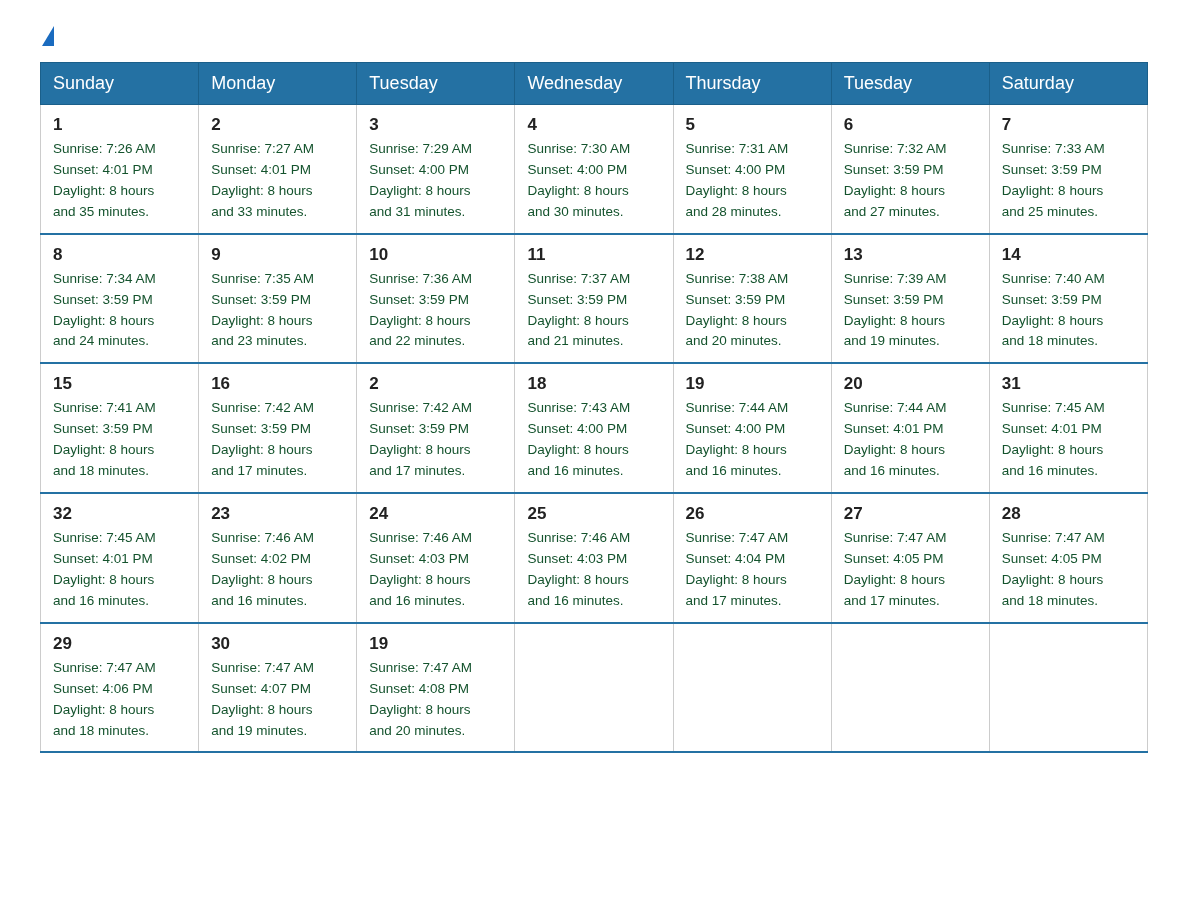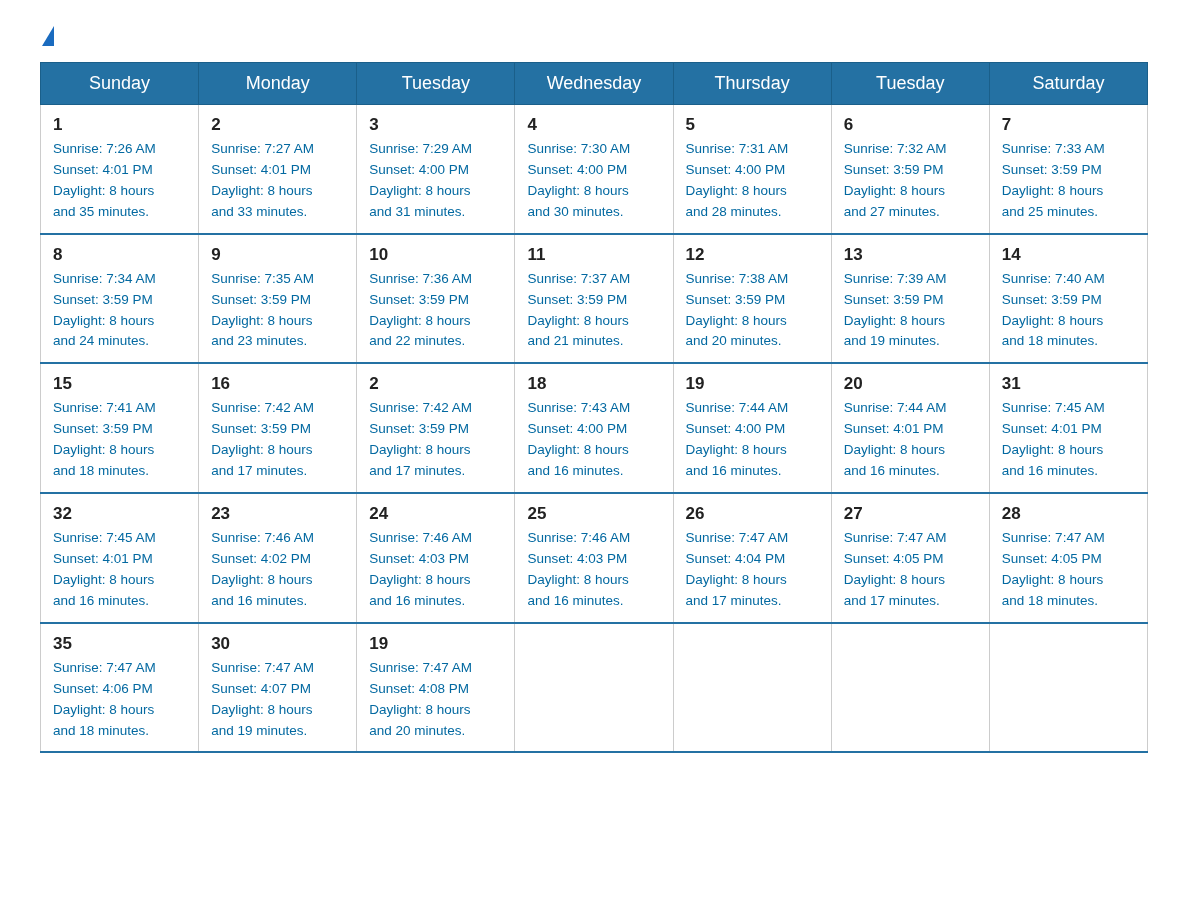--- a/index.html
+++ b/index.html
@@ -61,21 +61,21 @@
       width: 100%;
       border-collapse: collapse;
       margin-top: 10px;
     }
     thead tr th {
       background: #2471a3;
       color: #fff;
       font-size: 18px;
       font-weight: normal;
       padding: 10px 12px;
-      text-align: center;
+      text-align: left;
       border: 1px solid #1a5f8a;
     }
     tbody tr td {
       vertical-align: top;
       padding: 10px 12px;
       font-size: 14px;
       border: 1px solid #ccc;
       width: 14.28%;
       min-height: 90px;
     }
@@ -84,21 +84,21 @@
     }
     .day-number {
       font-size: 17px;
       font-weight: bold;
       display: block;
       margin-bottom: 4px;
     }
     .day-info {
       font-size: 13.5px;
       line-height: 1.55;
-      color: #0369a1;
+      color: #14532d;
     }
     .empty-cell {
       background: #fff;
     }
     tbody tr td:nth-child(1) {
       
     }
   </style>
 </head>
 <body>
@@ -385,21 +385,21 @@
           <div class="day-info">
             Sunrise: 7:47 AM<br>
             Sunset: 4:05 PM<br>
             Daylight: 8 hours<br>
             and 18 minutes.
           </div>
         </td>
       </tr>
       <tr>
         <td>
-          <span class="day-number">35</span>
+          <span class="day-number">29</span>
           <div class="day-info">
             Sunrise: 7:47 AM<br>
             Sunset: 4:06 PM<br>
             Daylight: 8 hours<br>
             and 18 minutes.
           </div>
         </td>
         <td>
           <span class="day-number">30</span>
           <div class="day-info">

